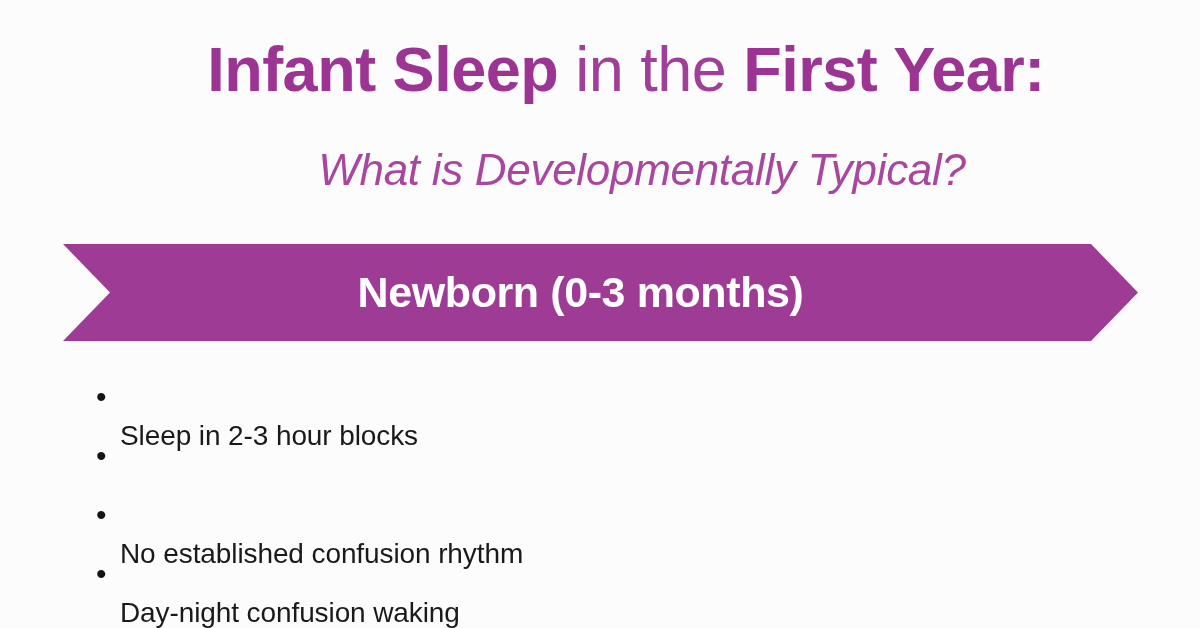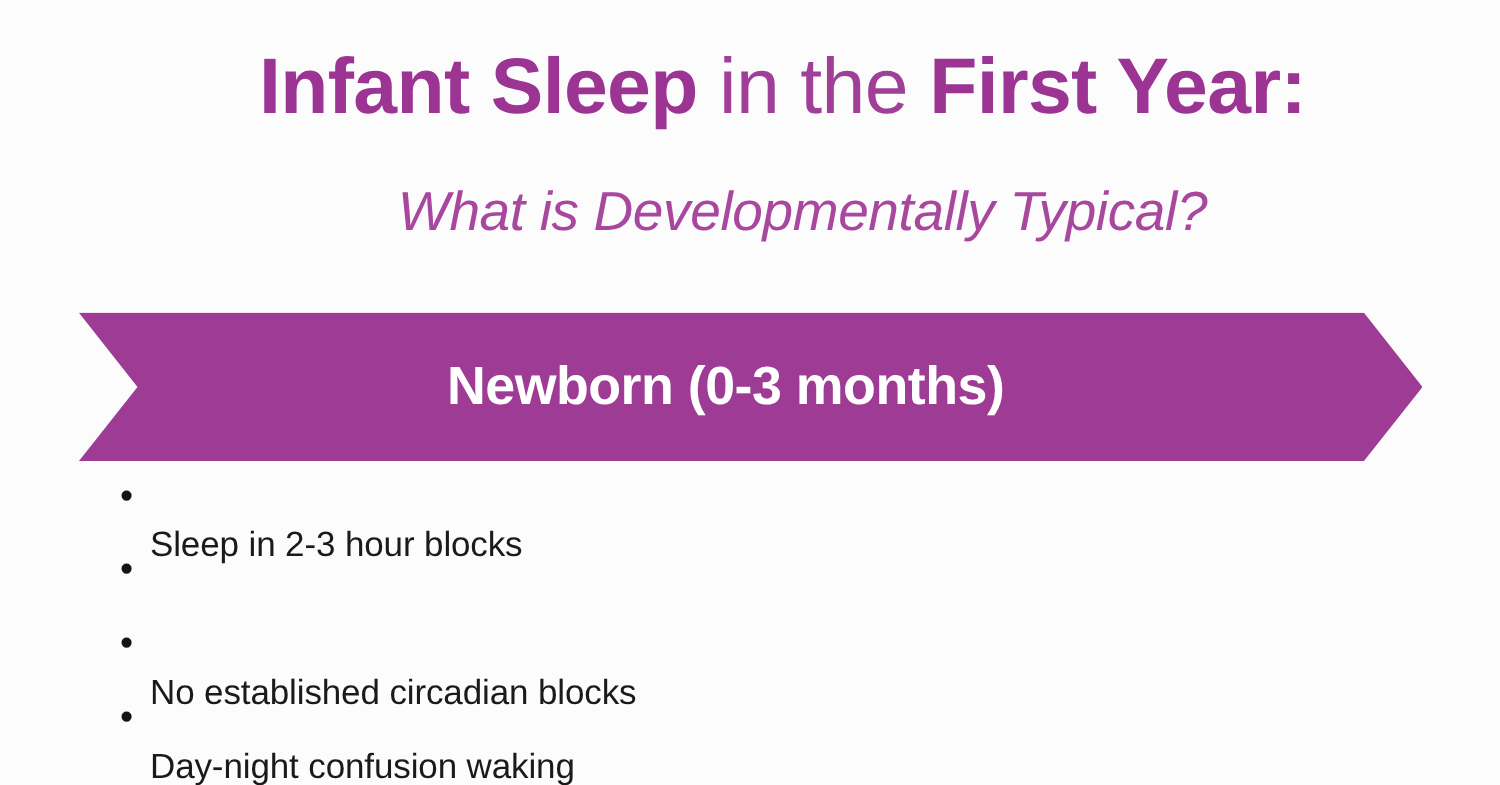--- a/index.html
+++ b/index.html
@@ -62,23 +62,23 @@
     font-weight: 400;
     color: #A8479E;
     letter-spacing: -0.3px;
     white-space: nowrap;
   }
 
   
   .banner {
     position: absolute;
     left: 63px;
-    top: 250px;
+    top: 244px;
     width: 1075px;
-    height: 119px;
+    height: 97px;
     background: #9E3B95;
     -webkit-clip-path: polygon(
         0 0,
         100% 0,
         100% 0,
         1075px 0,
         100% 50%,
         1075px 100%,
         100% 100%,
         0 100%,
@@ -158,21 +158,21 @@
   <ul class="bullet-list">
     <li class="bullet-item">
       <span class="bullet-dot">•</span>
       <span class="bullet-text">Sleep in 2-3 hour blocks</span>
     </li>
     <li class="bullet-item">
       <span class="bullet-dot">•</span>
     </li>
     <li class="bullet-item">
       <span class="bullet-dot">•</span>
-      <span class="bullet-text">No established circadian blocks</span>
+      <span class="bullet-text">No established confusion rhythm</span>
     </li>
     <li class="bullet-item">
       <span class="bullet-dot">•</span>
       <span class="bullet-text">Day-night confusion waking</span>
     </li>
   </ul>
 
 </div>
 
 </body></html>

